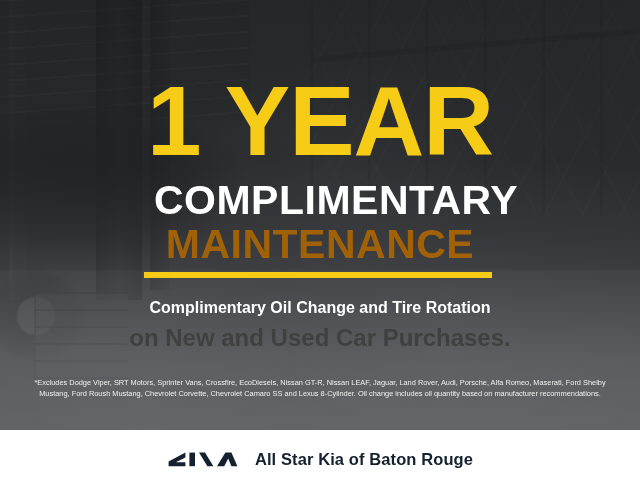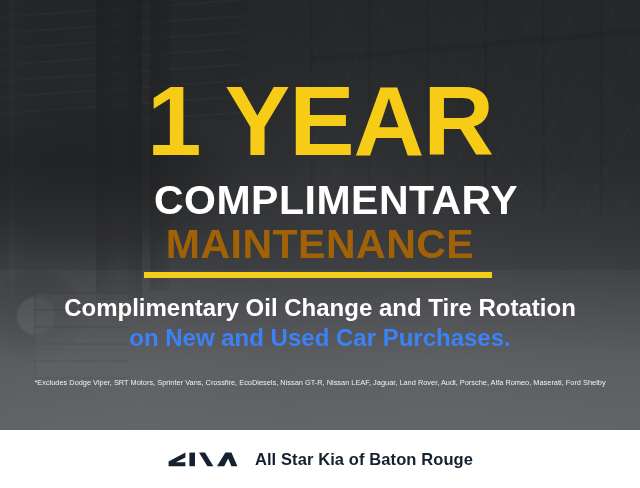--- a/index.html
+++ b/index.html
@@ -203,33 +203,33 @@
     top: 272px;
     width: 348px;
     height: 6px;
     background: #f6cc17;
   }
 
   .offer-line1 {
     position: absolute;
     left: 0; top: 293px;
     width: 640px;
+    font-size: 16px;
+    line-height: 30px;
+    font-weight: 700;
+    color: #ffffff;
+  }
+  .offer-line2 {
+    position: absolute;
+    left: 0; top: 323px;
+    width: 640px;
     font-size: 24px;
     line-height: 30px;
     font-weight: 700;
-    color: #ffffff;
-  }
-  .offer-line2 {
-    position: absolute;
-    left: 0; top: 323px;
-    width: 640px;
-    font-size: 24px;
-    line-height: 30px;
-    font-weight: 700;
-    color: #3b82f6;
+    color: #404040;
   }
 
   .disclaimer {
     position: absolute;
     left: 14px;
     top: 377px;
     width: 612px;
     font-size: 7.4px;
     line-height: 11px;
     color: #f0f1f2;
@@ -293,20 +293,21 @@
     <div class="headline-sub2">MAINTENANCE</div>
 
     <div class="divider-rule"></div>
 
     <div class="offer-line1">Complimentary Oil Change and Tire Rotation</div>
 
     <div class="offer-line2">on New and Used Car Purchases.</div>
 
     <div class="disclaimer">
       <div>*Excludes Dodge Viper, SRT Motors, Sprinter Vans, Crossfire, EcoDiesels, Nissan GT-R, Nissan LEAF, Jaguar, Land Rover, Audi, Porsche, Alfa Romeo, Maserati, Ford Shelby</div>
+      <div>Mustang, Ford Roush Mustang, Chevrolet Corvette, Chevrolet Camaro SS and Lexus 8-Cylinder. Oil change includes oil quantity based on manufacturer recommendations.</div>
     </div>
 
   </div>
 
   <div class="footer">
     <svg class="kia-logo" width="72" height="22" viewBox="0 0 360 108" aria-hidden="true">
       <g fill="#15212E">
         <path d="M8 66 L92 22 L92 46 L44 70 L92 70 L92 90 L8 90 Z"></path>
         <path d="M112 22 L140 22 L140 90 L112 90 Z"></path>
         <path d="M158 90 L186 90 L186 22 L158 22 Z M186 22 L214 22 L214 90 L186 90 Z" opacity="0"></path>

